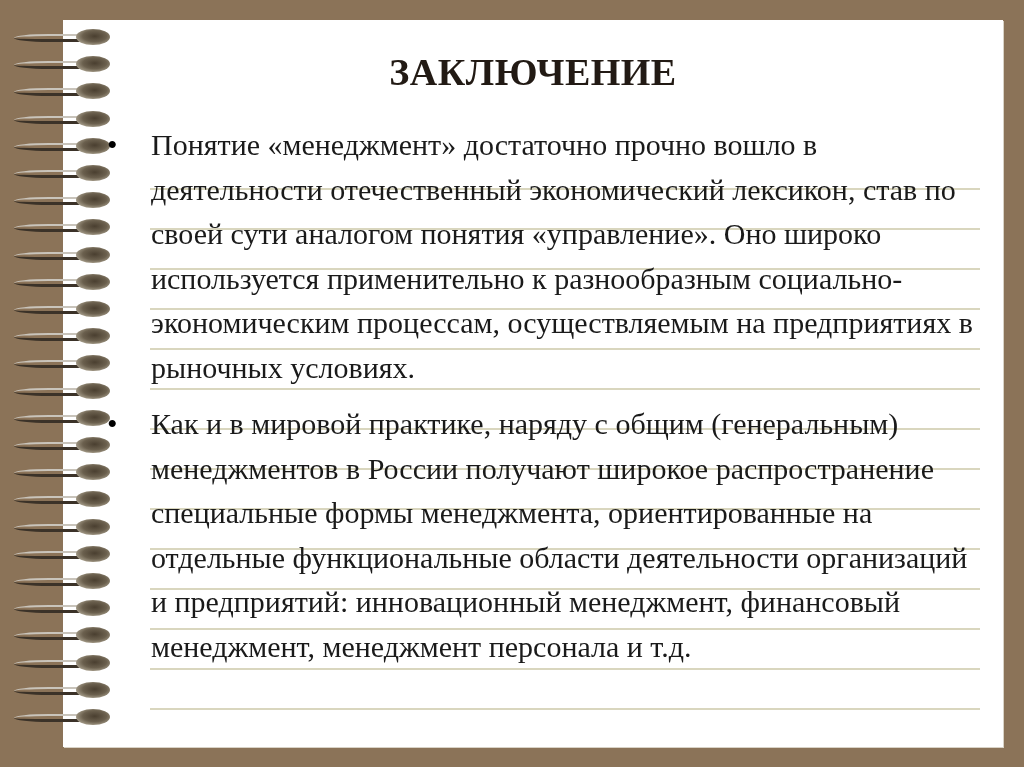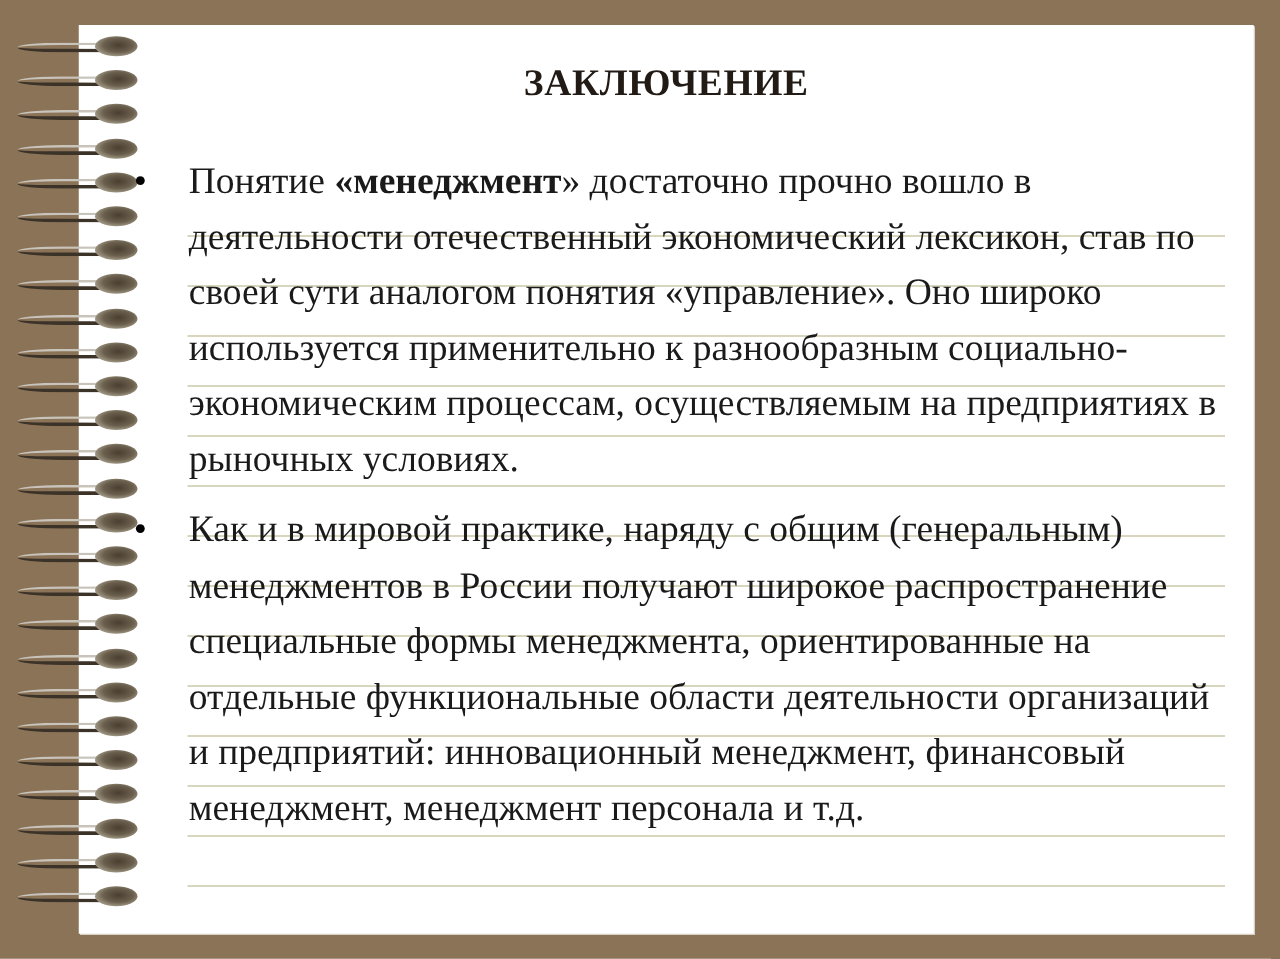--- a/index.html
+++ b/index.html
@@ -71,21 +71,21 @@
       background: radial-gradient(ellipse at 55% 45%, #4a3f30 0%, #6b604e 45%, #a69d8a 75%, rgba(255,255,255,0) 100%);
     }
     .title {
       position: absolute;
       left: 63px;
       width: 940px;
       top: 50px;
       text-align: center;
       font-family: "Liberation Serif", "DejaVu Serif", serif;
       font-weight: bold;
-      font-size: 30px;
+      font-size: 38px;
       color: #221a14;
       letter-spacing: 0.5px;
     }
     .bullets {
       position: absolute;
       left: 105px;
       top: 123px;
       width: 880px;
       margin: 0;
       padding: 0;
@@ -101,21 +101,21 @@
     }
     .bullet .dot {
       position: absolute;
       left: 2px;
       top: 0;
       font-size: 30px;
       line-height: 44.5px;
       color: #000;
     }
     .bullet .para b {
-      font-weight: bold;
+      font-weight: normal;
       text-align: right;
     }
   </style>
 </head>
 <body>
 
 <div class="paper"></div>
 <div class="rules"></div>
 
 <div class="spiral" id="spiral">

